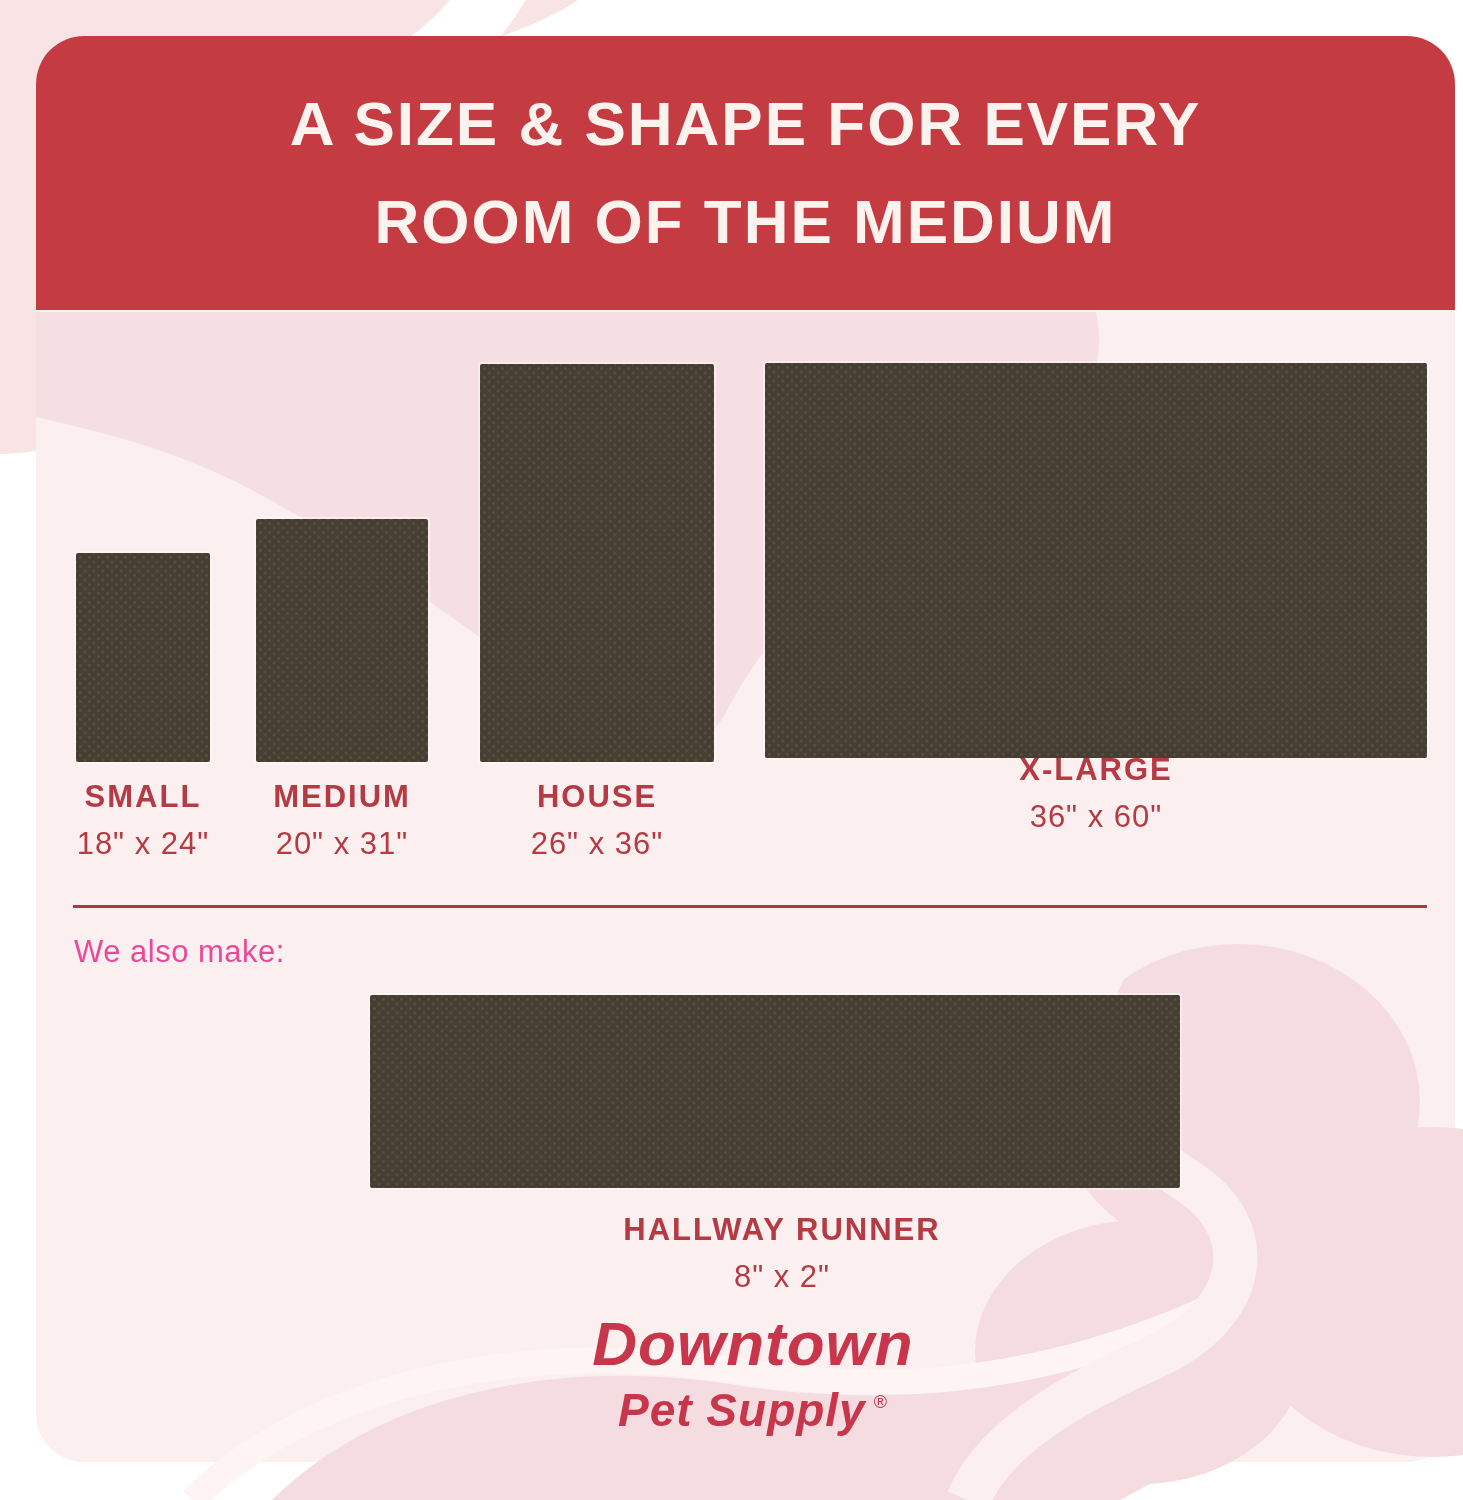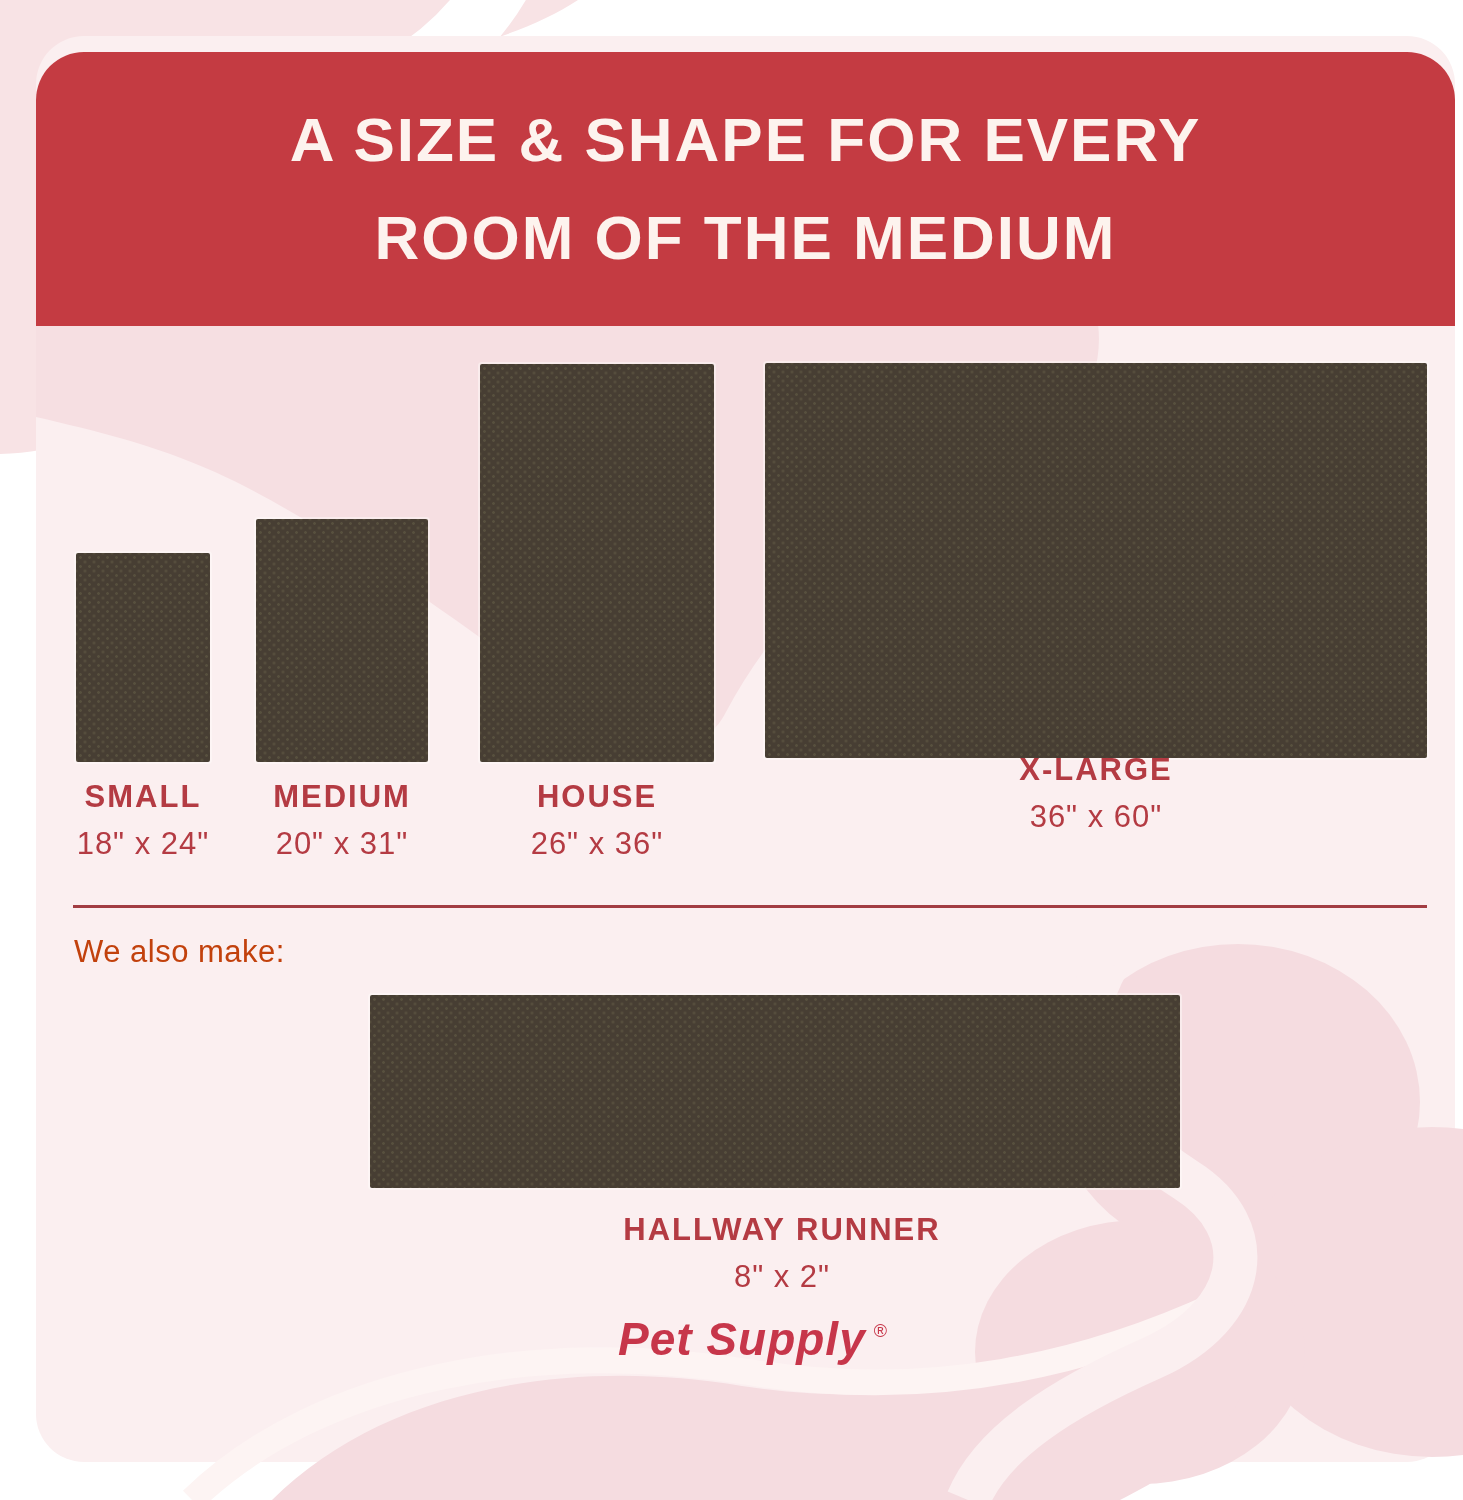--- a/index.html
+++ b/index.html
@@ -10,21 +10,20 @@
   }
   .stage{position:relative;width:1463px;height:1500px;overflow:hidden;}
   .bg{position:absolute;left:0;top:0;z-index:0;}
 
   
   .banner{
     position:absolute;left:36px;top:36px;width:1419px;height:274px;
     background:#c43b42;border-radius:48px 48px 0 0;
     display:flex;flex-direction:column;justify-content:center;align-items:center;
     z-index:3;
-    margin-top:16px;
   }
   .title-line{
     color:#fdf3ee;font-size:62px;font-weight:700;letter-spacing:2px;
     line-height:98px;text-align:center;white-space:nowrap;
   }
 
   
   .rug{
     position:absolute;z-index:2;
     background-color:#473e33;
@@ -53,21 +52,21 @@
   .label-medium {left:172px; top:779px;}
   .label-large  {left:427px; top:779px;}
   .label-xlarge {left:926px; top:752px;}
   .label-runner {left:612px; top:1212px;}
 
   .divider{
     position:absolute;left:73px;top:905px;width:1354px;height:3px;
     background:#a23d43;z-index:3;
   }
   .also-make{
-    position:absolute;left:74px;top:934px;font-size:31px;color:#c2410c;
+    position:absolute;left:74px;top:934px;font-size:31px;color:#ec4899;
     z-index:3;letter-spacing:0.5px;
   }
 
   
   .logo{
     position:absolute;left:753px;top:1308px;transform:translateX(-50%);
     text-align:center;z-index:3;color:#c7364a;white-space:nowrap;
   }
   .logo-top{
     font-size:62px;font-weight:800;font-style:italic;letter-spacing:1px;
@@ -132,18 +131,19 @@
   <div class="divider"></div>
   <div class="also-make">We also make:</div>
 
   <div class="rug rug-runner"></div>
   <div class="size-label label-runner">
     <div class="size-name">HALLWAY RUNNER</div>
     <div class="size-dims">8" x 2"</div>
   </div>
 
   <div class="logo">
+    <div class="logo-top">Downtown</div>
     <div class="logo-bottom">
       <span>Pet Supply</span><span class="reg">®</span>
     </div>
   </div>
 
 </div>
 
 </body></html>

